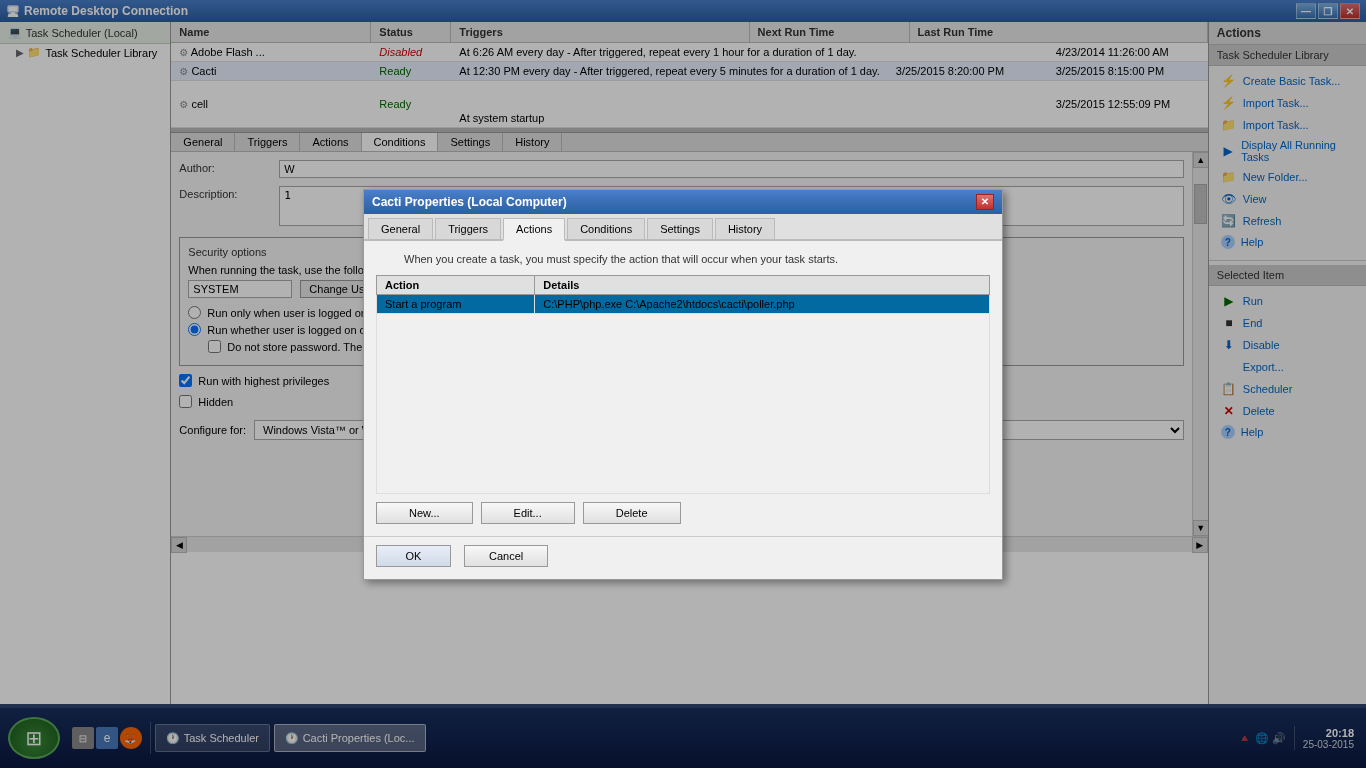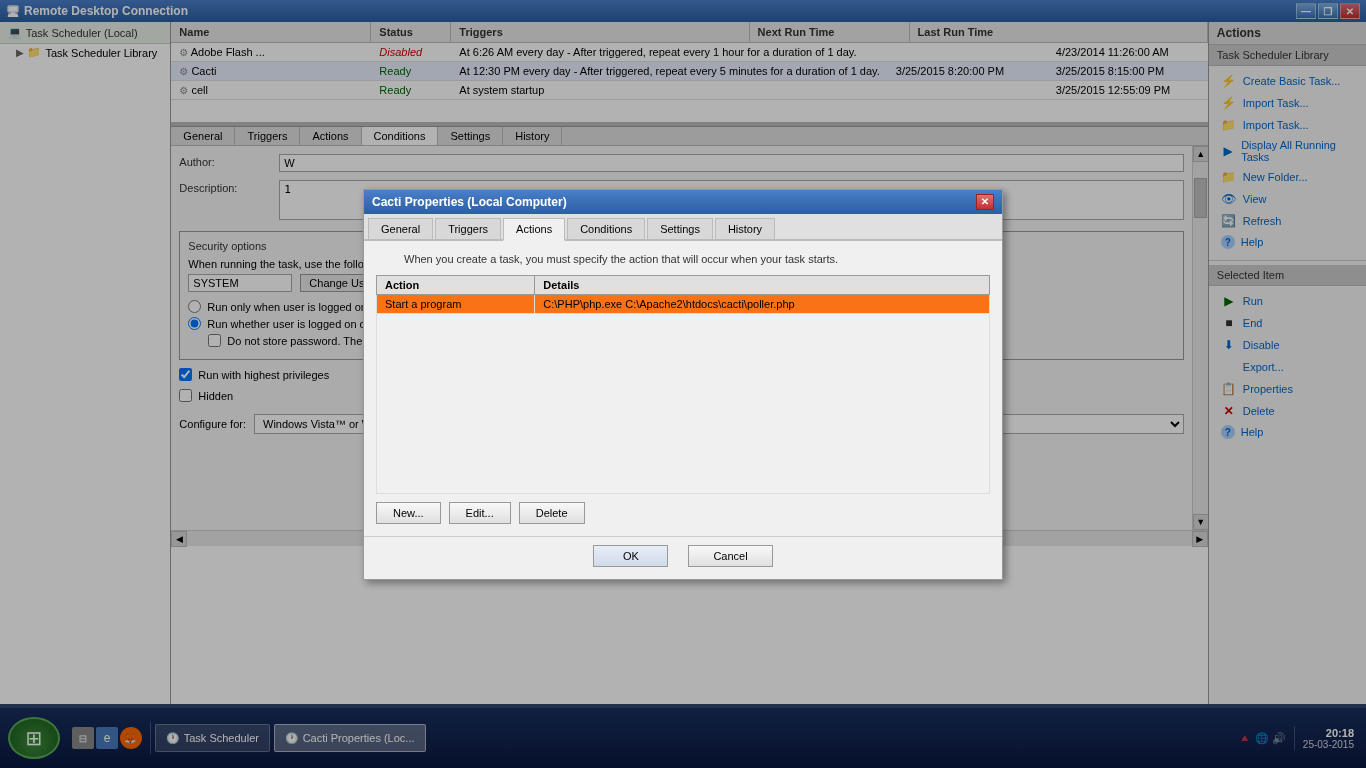--- a/index.html
+++ b/index.html
@@ -60,24 +60,24 @@
     .modal-title { background: linear-gradient(to bottom, #4a7fcb, #2a5fa0); color: white; padding: 4px 8px; font-size: 12px; font-weight: bold; display: flex; justify-content: space-between; align-items: center; }
     .modal-close { width: 18px; height: 16px; background: linear-gradient(to bottom, #e07070, #c03030); border: 1px solid #a02020; color: white; font-size: 10px; display: flex; align-items: center; justify-content: center; cursor: pointer; font-weight: bold; }
     .modal-tabs { display: flex; background: #e0e0e0; border-bottom: 2px solid #bbb; padding: 4px 4px 0; gap: 2px; }
     .modal-tab { padding: 4px 12px; font-size: 11px; border: 1px solid #bbb; background: #d8d8d8; cursor: pointer; border-bottom: none; }
     .modal-tab.active { background: #f0f0f0; border-bottom: 2px solid #f0f0f0; margin-bottom: -2px; }
     .modal-body { padding: 12px; }
     .modal-desc { font-size: 11px; color: #333; margin-bottom: 10px; margin-left: 28px; }
     .modal-table { width: 100%; border-collapse: collapse; border: 1px solid #999; }
     .modal-table th { background: #e0e0e0; border: 1px solid #999; padding: 3px 8px; font-size: 11px; text-align: left; }
     .modal-table td { border: 1px solid #ddd; padding: 3px 8px; font-size: 11px; vertical-align: top; }
-    .modal-table tr.selected td { background: #f97316; margin-left: 18px; }
+    .modal-table tr.selected td { background: #0369a1; margin-left: 18px; }
     .modal-btn-row { display: flex; gap: 8px; margin-top: 8px; }
-    .modal-btn { padding: 4px 16px; font-size: 11px; border: 1px solid #999; background: linear-gradient(to bottom, #f8f8f8, #e0e0e0); cursor: pointer; }
-    .modal-footer { display: flex; justify-content: center; gap: 20px; padding: 8px 12px 12px; border-top: 1px solid #ccc; }
+    .modal-btn { padding: 4px 32px; font-size: 11px; border: 1px solid #999; background: linear-gradient(to bottom, #f8f8f8, #e0e0e0); cursor: pointer; }
+    .modal-footer { display: flex; gap: 13px; padding: 8px 12px 12px; border-top: 1px solid #ccc; }
     .modal-footer-btn { padding: 4px 24px; font-size: 11px; border: 1px solid #999; background: linear-gradient(to bottom, #f8f8f8, #e0e0e0); cursor: pointer; min-width: 75px; }
     .modal-footer-btn.primary { background: linear-gradient(to bottom, #e8eef8, #d0dae8); }
 
     .scrollbar-area { width: 16px; background: #e8e8e8; border-left: 1px solid #ccc; display: flex; flex-direction: column; }
     .scroll-thumb { background: #c0c0c0; border: 1px solid #aaa; height: 40px; margin: 16px 1px 1px; }
     .scroll-arrow { width: 16px; height: 16px; background: #d8d8d8; border: 1px solid #bbb; display: flex; align-items: center; justify-content: center; font-size: 9px; cursor: pointer; }
 
     .horiz-scroll { height: 16px; background: #e8e8e8; border-top: 1px solid #ccc; display: flex; align-items: center; }
   </style>
 </head>
@@ -139,21 +139,21 @@
           <div class="task-cell" style="flex:1;">At 12:30 PM every day - After triggered, repeat every 5 minutes for a duration of 1 day.</div>
           <div class="task-cell" style="width:160px;">3/25/2015 8:20:00 PM</div>
           <div class="task-cell" style="width:160px;">3/25/2015 8:15:00 PM</div>
         </div>
 
         <div class="task-row">
           <div class="task-cell" style="width:200px;">
             <span style="color:#888;font-size:10px;">⚙</span> <span>cell</span>
           </div>
           <div class="task-cell status-ready" style="width:80px;">Ready</div>
-          <div class="task-cell" style="flex:1;">At system startup</div>
+          <div class="task-cell" style="flex:1;margin-top:28px;">At system startup</div>
           <div class="task-cell" style="width:160px;"></div>
           <div class="task-cell" style="width:160px;">3/25/2015 12:55:09 PM</div>
         </div>
       </div>
 
       <div style="height:4px;background:#bbb;cursor:row-resize;"></div>
 
       <div class="props-panel">
         <div class="props-tabs">
           <div class="props-tab">General</div>
@@ -287,21 +287,21 @@
         <div class="right-item">
           <div class="right-icon" style="color:#0066cc;">⬇</div>
           <span>Disable</span>
         </div>
         <div class="right-item">
           <div class="right-icon"></div>
           <span>Export...</span>
         </div>
         <div class="right-item">
           <div class="right-icon">📋</div>
-          <span>Properties</span>
+          <span>Scheduler</span>
         </div>
         <div class="right-item">
           <div class="right-icon" style="color:#cc0000;font-weight:bold;">✕</div>
           <span>Delete</span>
         </div>
         <div class="right-item">
           <div class="right-icon" style="color:#0066cc;font-weight:bold;background:#aad0ff;border-radius:50%;width:14px;height:14px;font-size:10px;display:flex;align-items:center;justify-content:center;">?</div>
           <span>Help</span>
         </div>
       </div>

